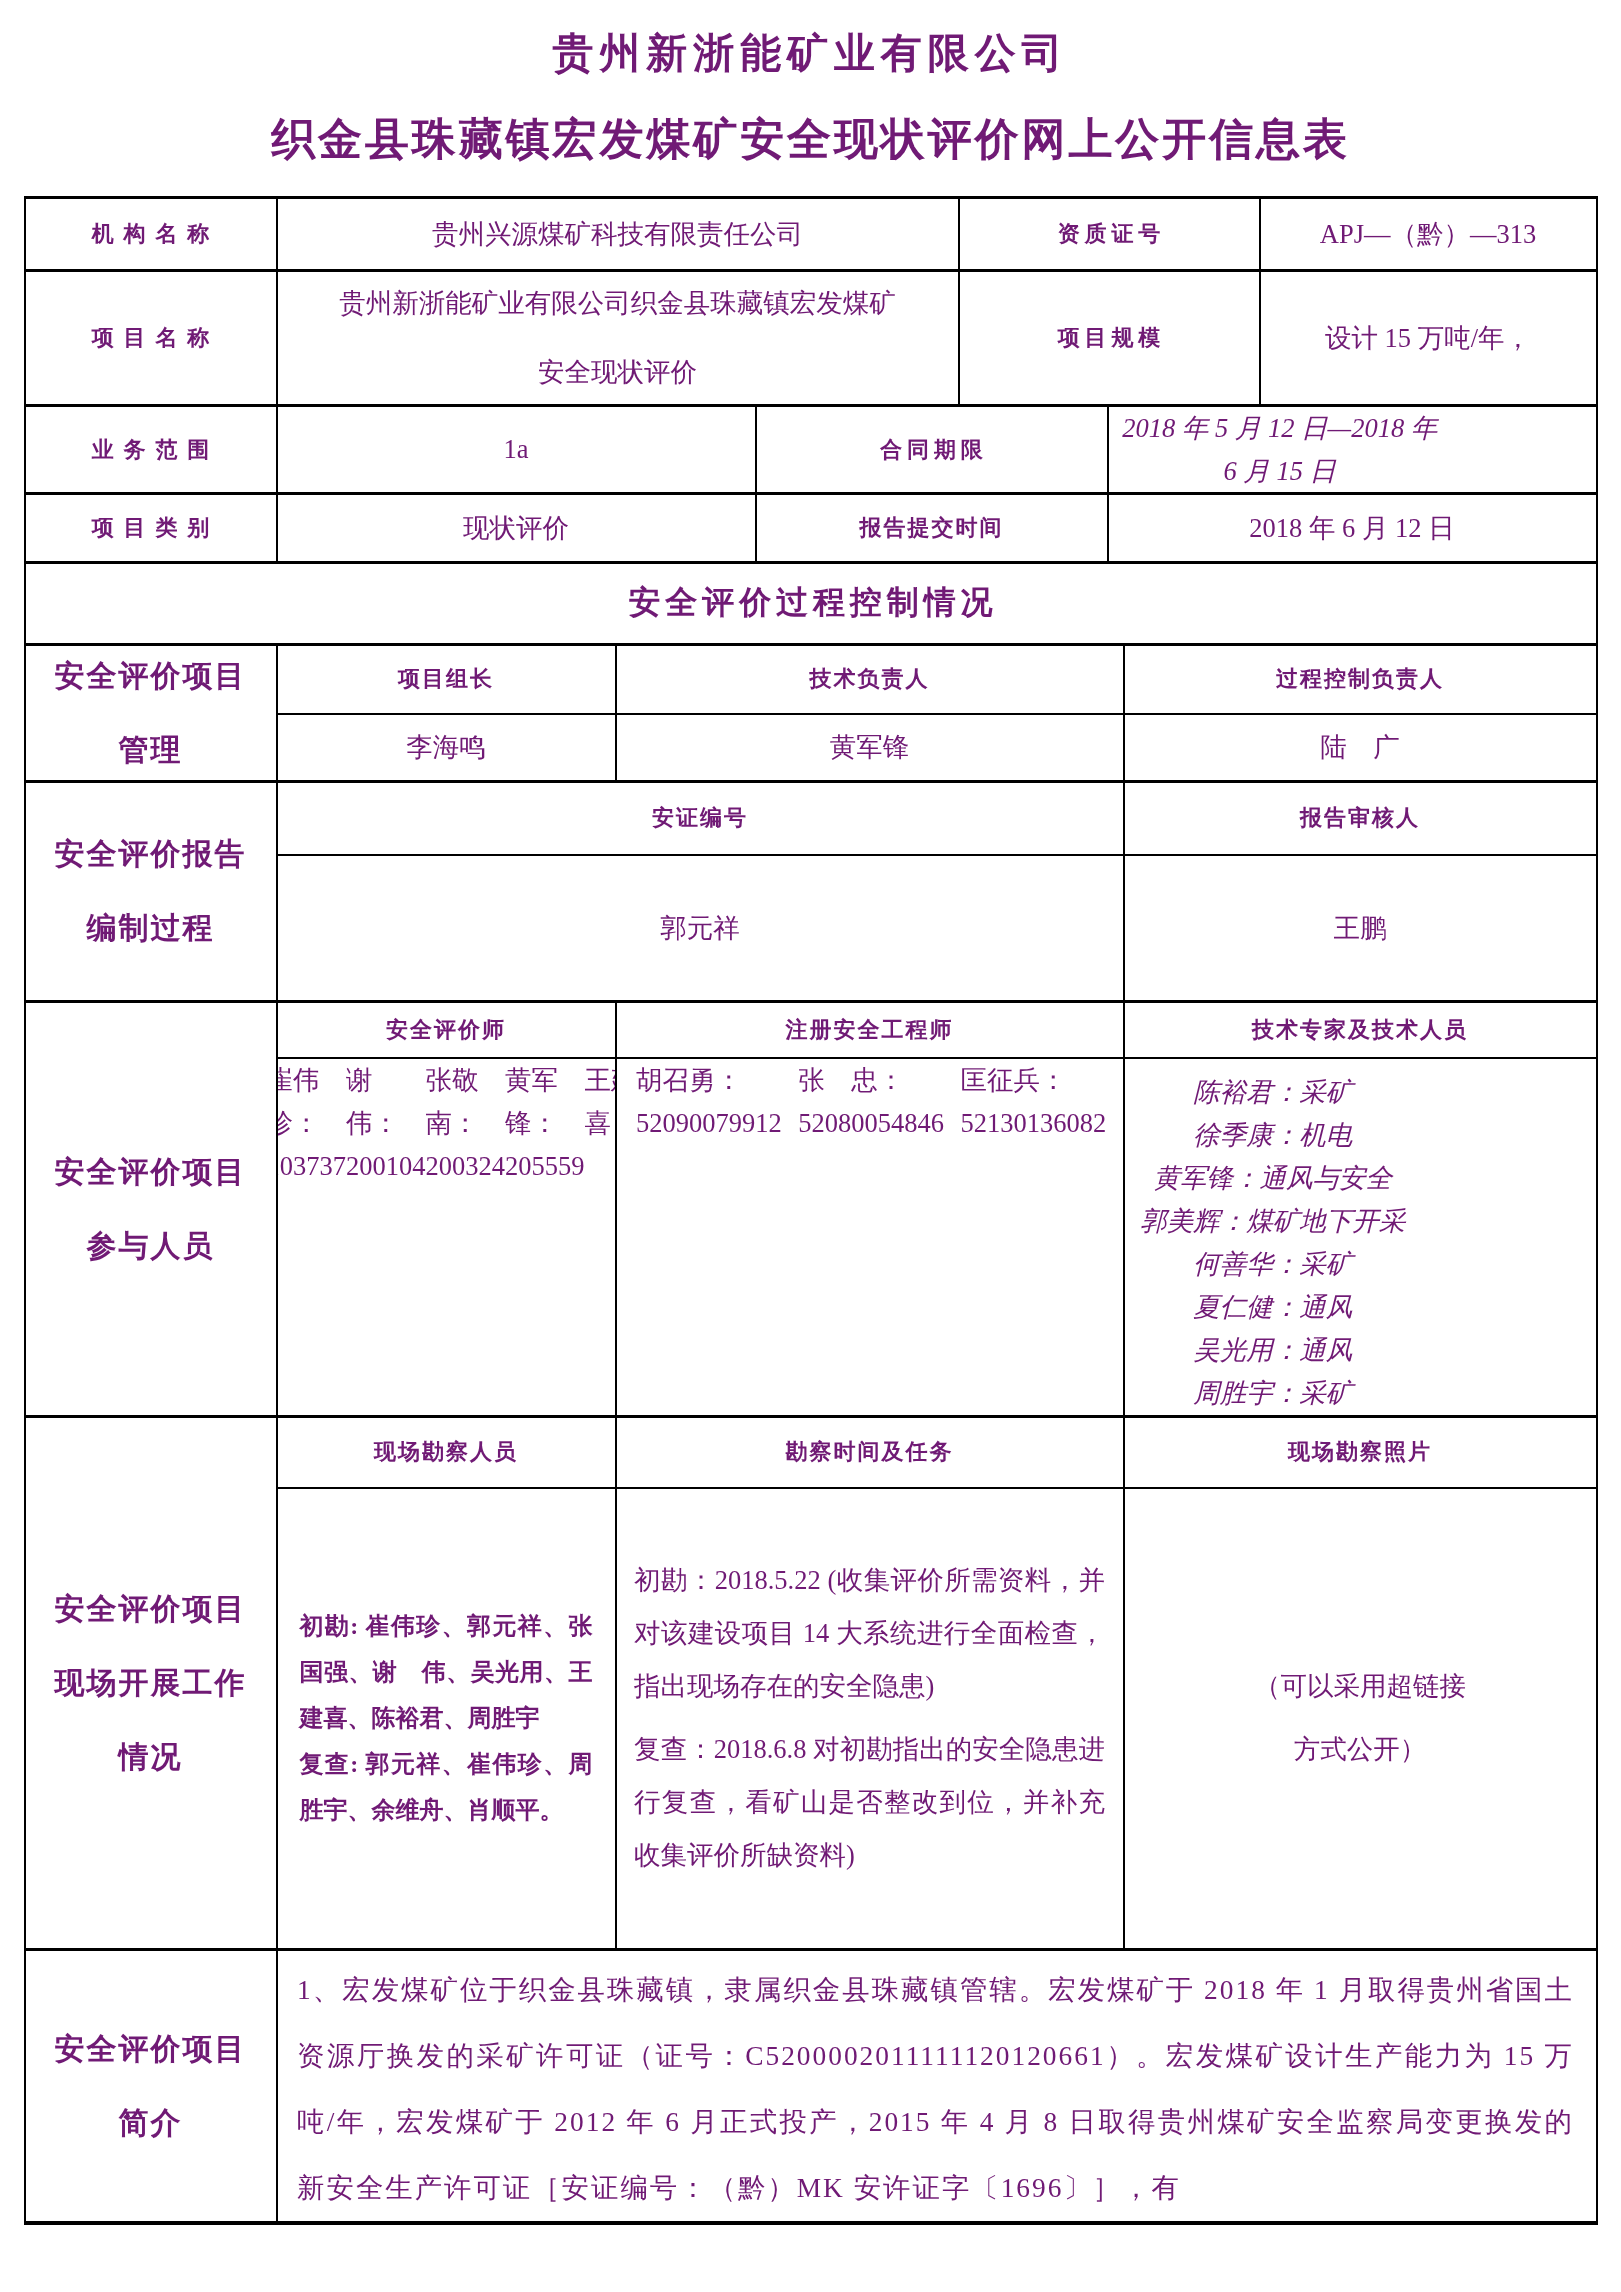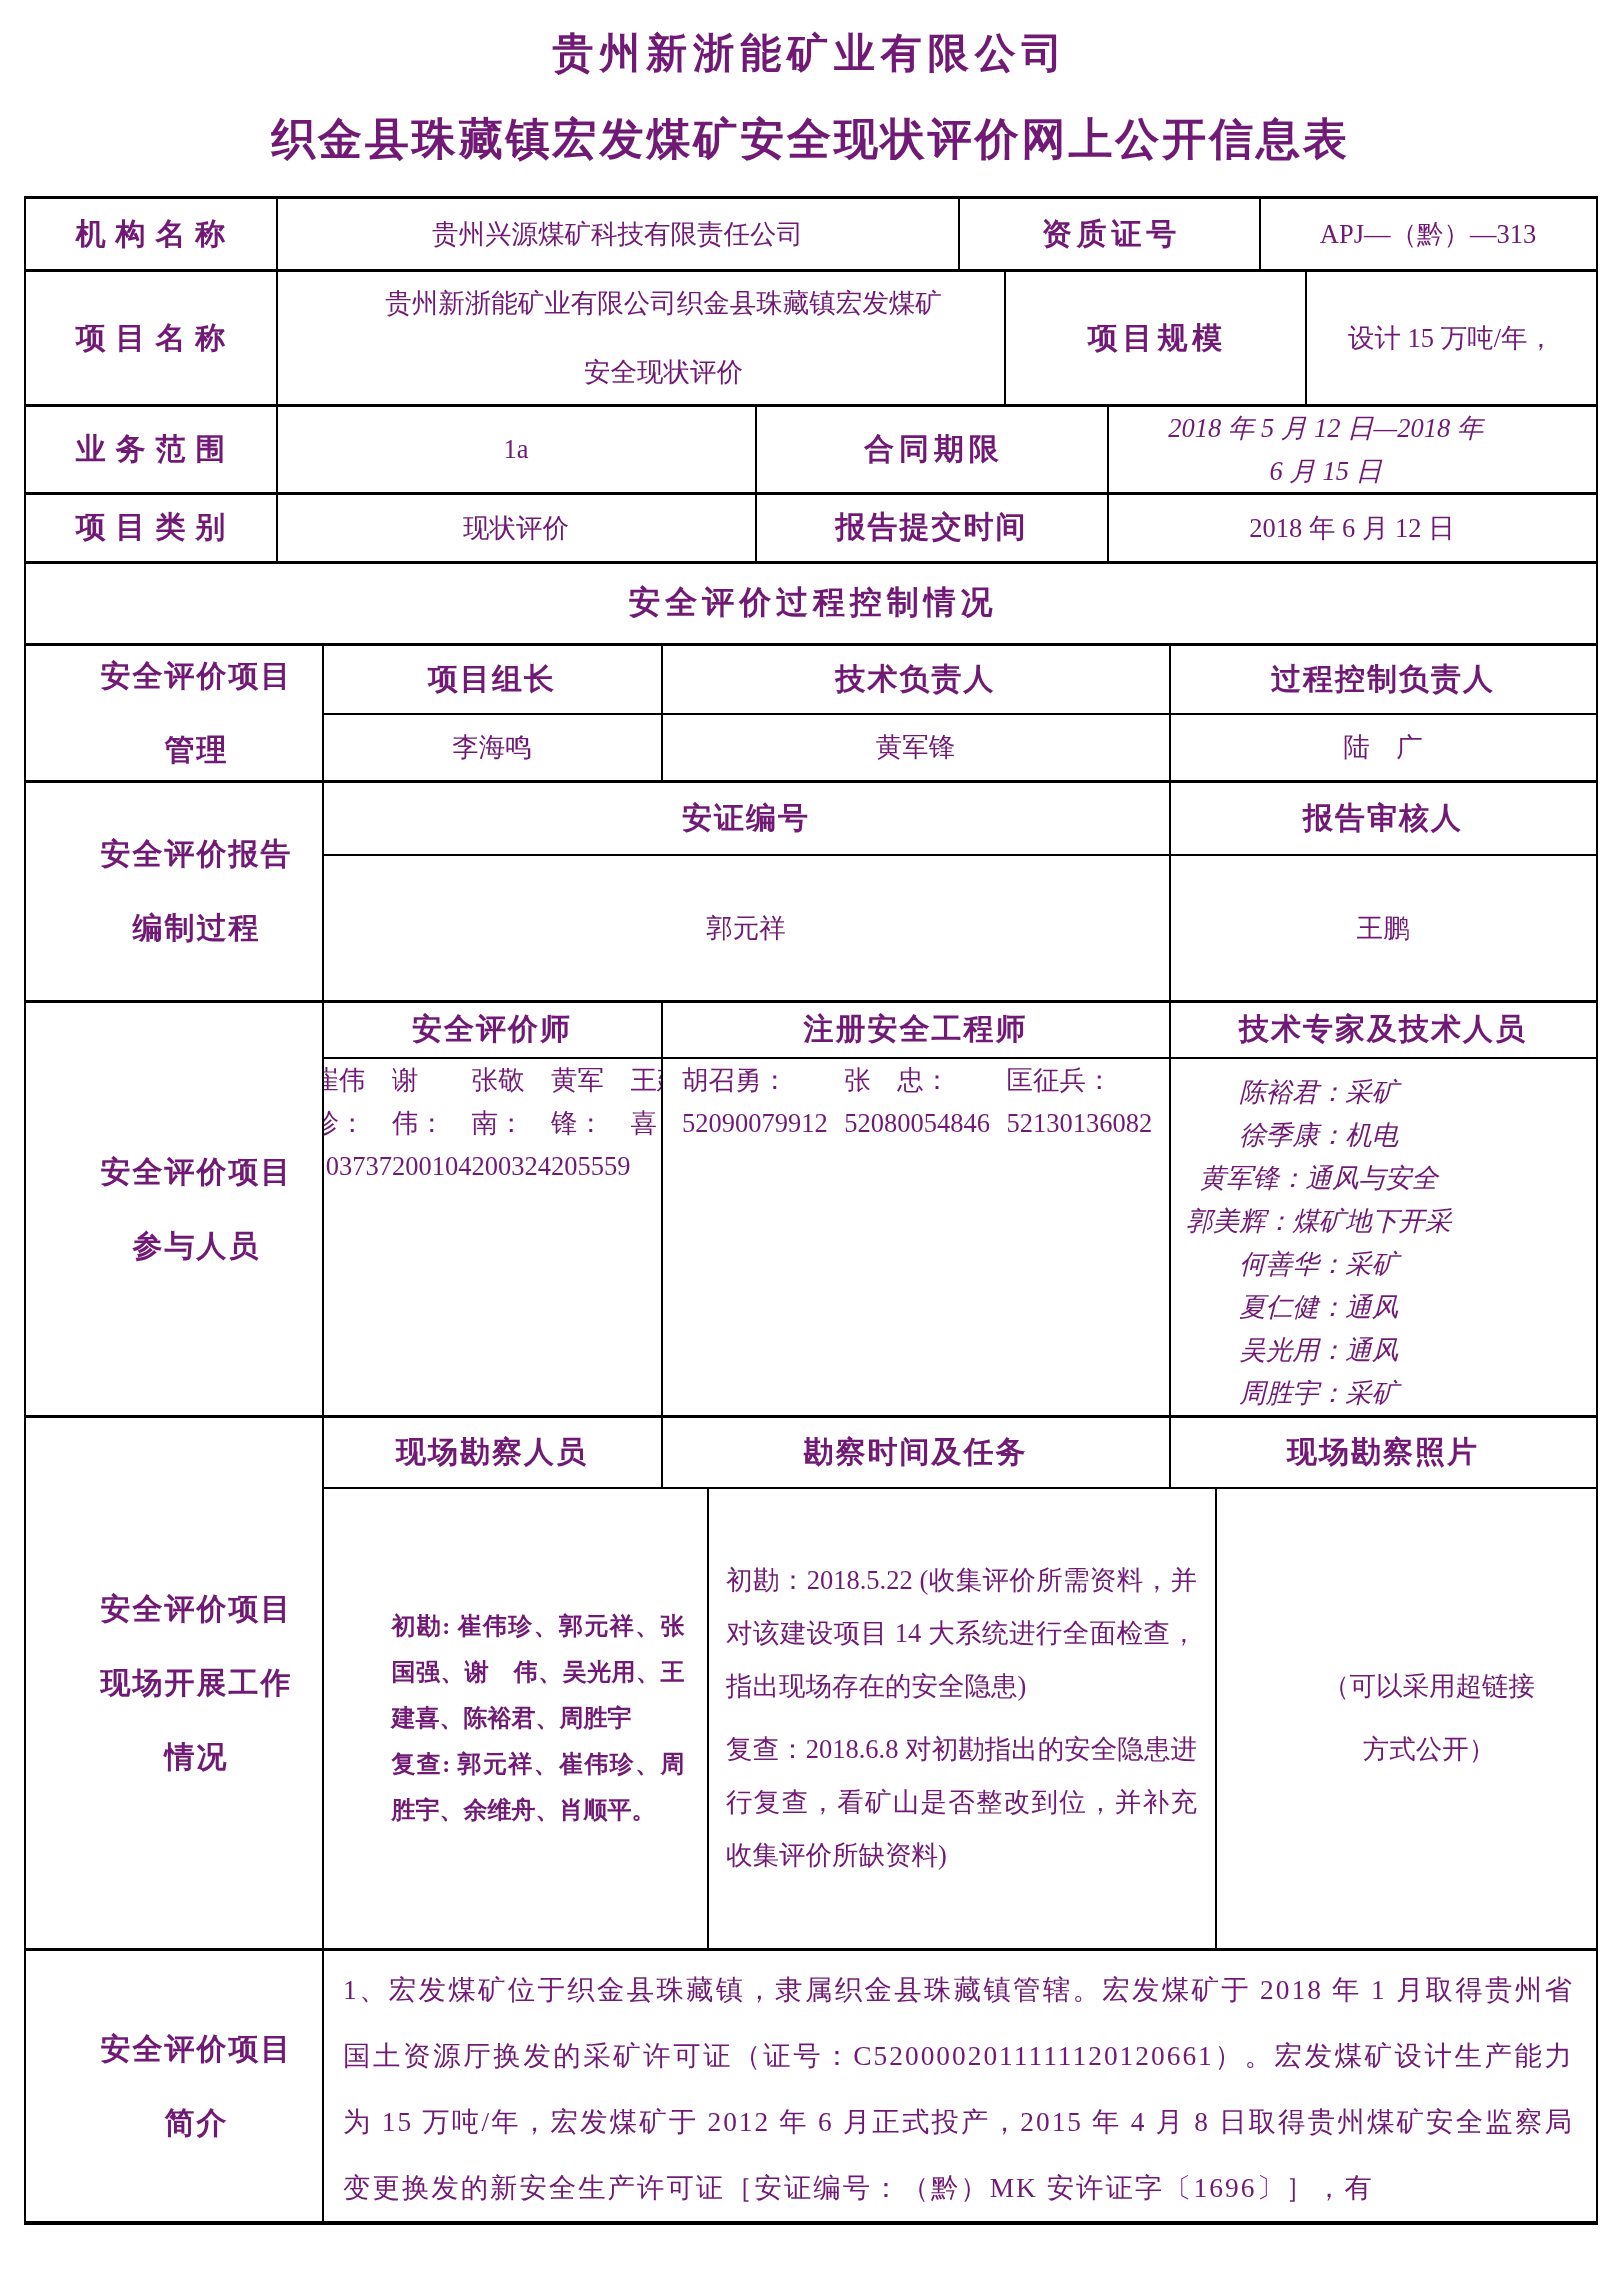--- a/index.html
+++ b/index.html
@@ -51,28 +51,28 @@
     display:flex;align-items:center;justify-content:center;text-align:center;}
   .gright{flex:1;display:flex;flex-direction:column;}
   .ghead{display:flex;box-sizing:border-box;border-bottom:2px solid #000;}
   .gbody{flex:1;display:flex;}
   .gh-c{height:69px}.gh-d{height:73px}.gh-e{height:72px}.gh-f{height:71px}
 
   
   .hd{
     font-weight:bold;
     font-family:"Liberation Sans","DejaVu Sans",sans-serif;
-    font-size:30px;letter-spacing:2px;
+    font-size:22px;letter-spacing:2px;
   }
   .ls10{letter-spacing:9.8px;text-indent:9.8px;}
   .ls5{letter-spacing:4.9px;text-indent:4.9px;}
   .sec{font-size:32px;letter-spacing:4.9px;text-indent:4.9px;}
   .mlab{font-size:30px;line-height:74px;letter-spacing:2px;}
   .val{font-size:26.5px;}
-  .pre{white-space:pre-line;margin-left:46px;}
+  .pre{white-space:pre-line;}
   .lh70{line-height:69px;}
   .lh44{line-height:43px;}
   .lh64{line-height:63px;}
   .left{justify-content:flex-start;text-align:center;font-style:italic;}
   .top{align-items:flex-start;}
   .vcenterlist{display:flex;flex-direction:row;justify-content:center;align-items:flex-start;padding-left:19.6px;text-align:left;}
   .experts{padding:11.8px 0 0 15.7px;}
   .surveyors{padding:0 22px;text-align:justify;line-height:46px;font-size:24px;font-weight:bold;}
   .tasks{flex-direction:column;justify-content:center;align-items:flex-start;padding:0 17.6px;text-align:justify;}
   .tasks p{margin:0 0 9.8px 0;line-height:53px;font-size:26.5px;}

